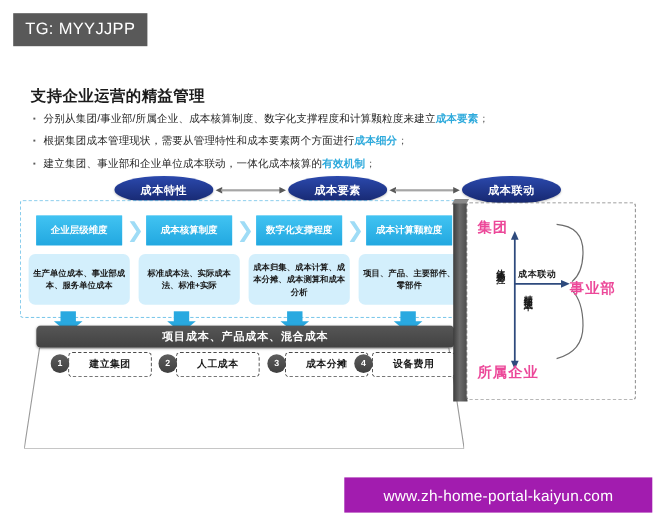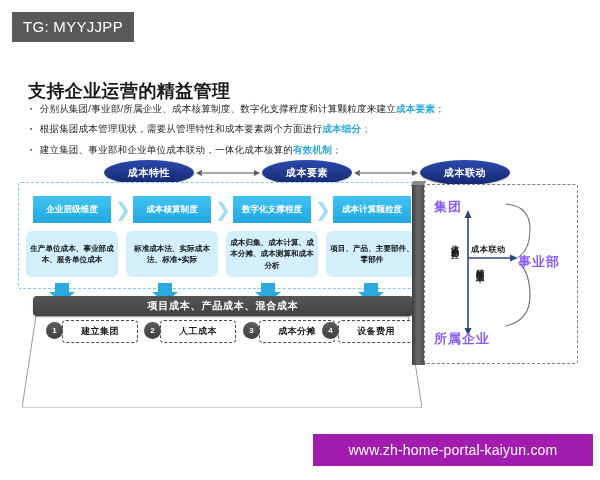--- a/index.html
+++ b/index.html
@@ -16,21 +16,21 @@
     background:#595959;color:#fff;
     font-size:15px;line-height:1;
     padding:7px 11px 8px 11px;
     letter-spacing:.3px;
     white-space:nowrap;
   }
 
   
   .slide-title{
     position:absolute;left:28px;top:79px;
-    font-size:18px;font-weight:bold;color:#1a1a1a;
+    font-size:14px;font-weight:bold;color:#1a1a1a;
     letter-spacing:.4px;white-space:nowrap;
   }
   .bullets{position:absolute;left:30px;top:102px;width:500px;}
   .bullet-row{
     display:flex;align-items:flex-start;
     font-size:9.6px;color:#262626;line-height:1.45;
     margin-bottom:6.5px;letter-spacing:.15px;white-space:nowrap;
   }
   .bullet-mark{
     color:#595959;margin-right:7px;font-size:7px;line-height:1.9;
@@ -166,21 +166,21 @@
     background:#8a8a8a;
     transform:skewX(-30deg);
   }
 
   
   .right-dashed{
     position:absolute;left:424px;top:184px;width:152px;height:178px;
     border:1.4px dashed #808080;border-radius:3px;background:#fff;
   }
   .rp-label{
-    position:absolute;font-weight:bold;color:#8b5cf6;white-space:nowrap;text-align:center;
+    position:absolute;font-weight:bold;color:#ec4899;white-space:nowrap;text-align:center;
   }
   #rp-group{left:434px;top:198px;font-size:13px;letter-spacing:1px;}
   #rp-company{left:434px;top:330px;font-size:13px;letter-spacing:1px;}
   #rp-division{left:518px;top:253px;font-size:13px;letter-spacing:1px;}
 
   .v-text{
     position:absolute;font-size:8.2px;font-weight:bold;color:#1a1a1a;
     writing-mode:vertical-rl;text-orientation:upright;
     letter-spacing:2px;line-height:1;
   }

